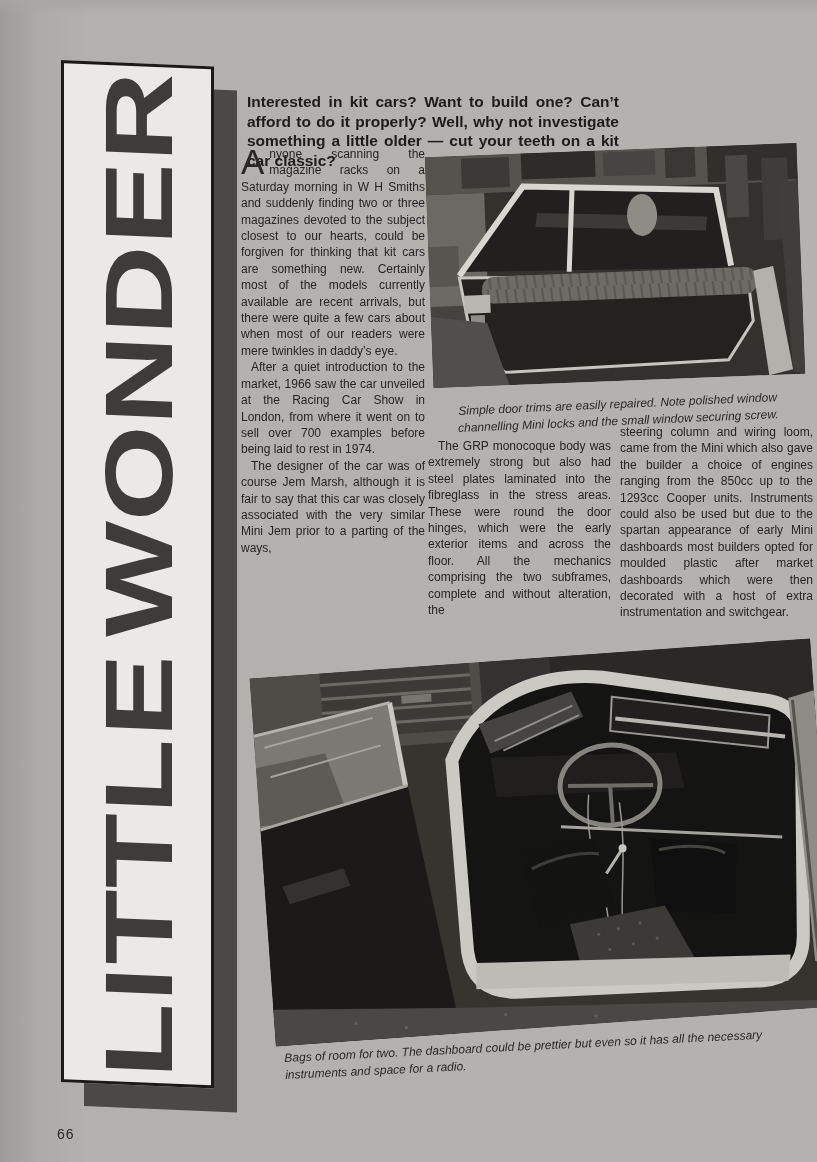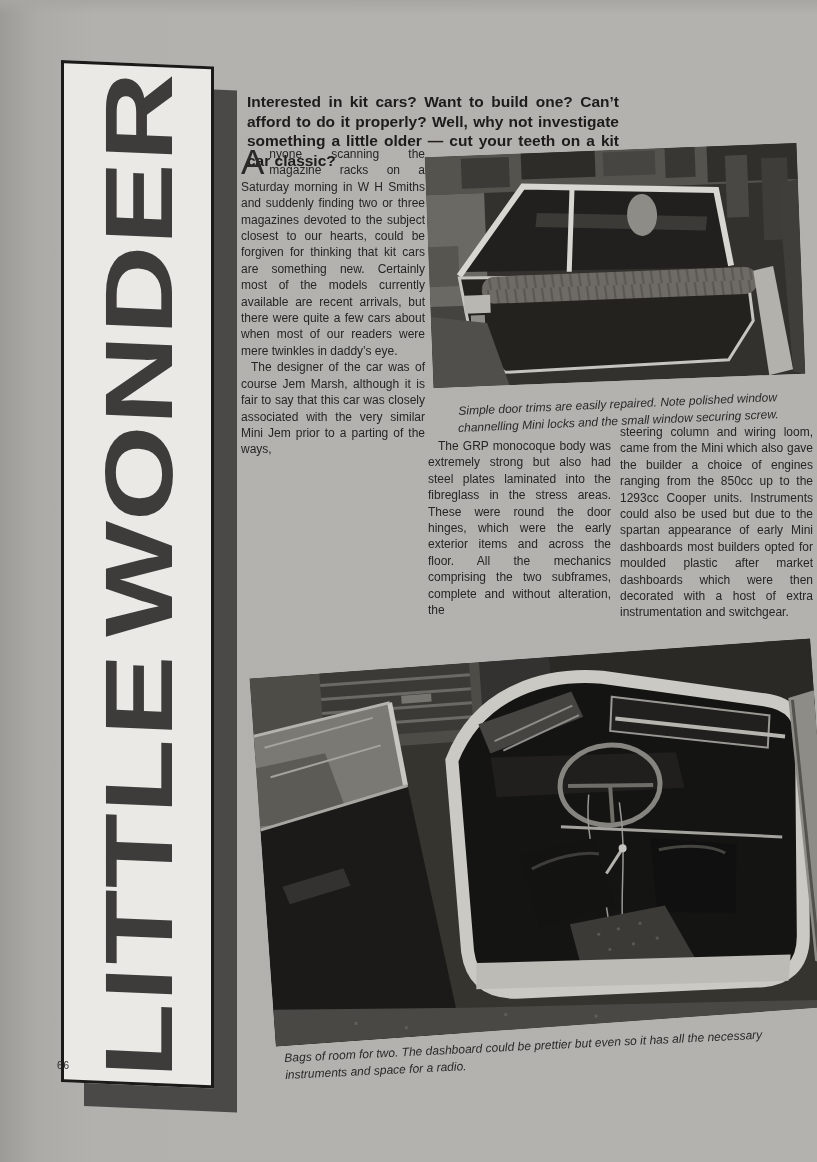--- a/index.html
+++ b/index.html
@@ -46,36 +46,37 @@
   
   .photo{position:absolute;}
   .photo svg{display:block;width:100%;height:100%;}
   .photo1{left:429px;top:150px;width:372px;height:231px;transform:rotate(-2.2deg);}
   .photo2{left:262px;top:658px;width:562px;height:369px;transform:rotate(-4.1deg);}
   
   .caption{position:absolute;font-style:italic;font-size:12px;line-height:16.5px;color:#2a2928;}
   .caption1{left:432px;top:396px;width:372px;text-align:center;transform:rotate(-2.5deg);}
   .caption2{left:284px;top:1050px;width:492px;transform:rotate(-2.8deg);transform-origin:left top;}
   
-  .page-number{position:absolute;left:57px;top:1060px;font-size:10px;letter-spacing:1px;color:#2a2928;}
+  .page-number{position:absolute;left:57px;top:1126px;font-size:14px;letter-spacing:1px;color:#2a2928;}
 </style>
 </head>
 <body>
 
 <div class="page">
 
   <div class="headline-shadow"></div>
   <div class="headline-band">
     <div class="headline-text">LITTLE WONDER</div>
   </div>
 
   <div class="standfirst">Interested in kit cars? Want to build one? Can’t afford to do it properly? Well, why not investigate something a little older — cut your teeth on a kit car classic?</div>
 
   <div class="col col1">
     <p class="noindent"><span class="dropcap">A</span><span>nyone scanning the magazine racks on a Saturday morning in W H Smiths and suddenly finding two or three magazines devoted to the subject closest to our hearts, could be forgiven for thinking that kit cars are something new. Certainly most of the models currently available are recent arrivals, but there were quite a few cars about when most of our readers were mere twinkles in daddy’s eye.</span></p>
+    <p>After a quiet introduction to the market, 1966 saw the car unveiled at the Racing Car Show in London, from where it went on to sell over 700 examples before being laid to rest in 1974.</p>
     <p class="jlast">The designer of the car was of course Jem Marsh, although it is fair to say that this car was closely associated with the very similar Mini Jem prior to a parting of the ways,</p>
   </div>
 
   <div class="photo photo1">
     <svg viewBox="0 0 372 231" preserveAspectRatio="none">
       <defs>
         <pattern id="weave" width="9" height="27" patternUnits="userSpaceOnUse">
           <rect width="9" height="27" fill="#6e6b66"></rect>
           <line x1="4" y1="0" x2="7" y2="27" stroke="#585650" stroke-width="2"></line>
         </pattern>

